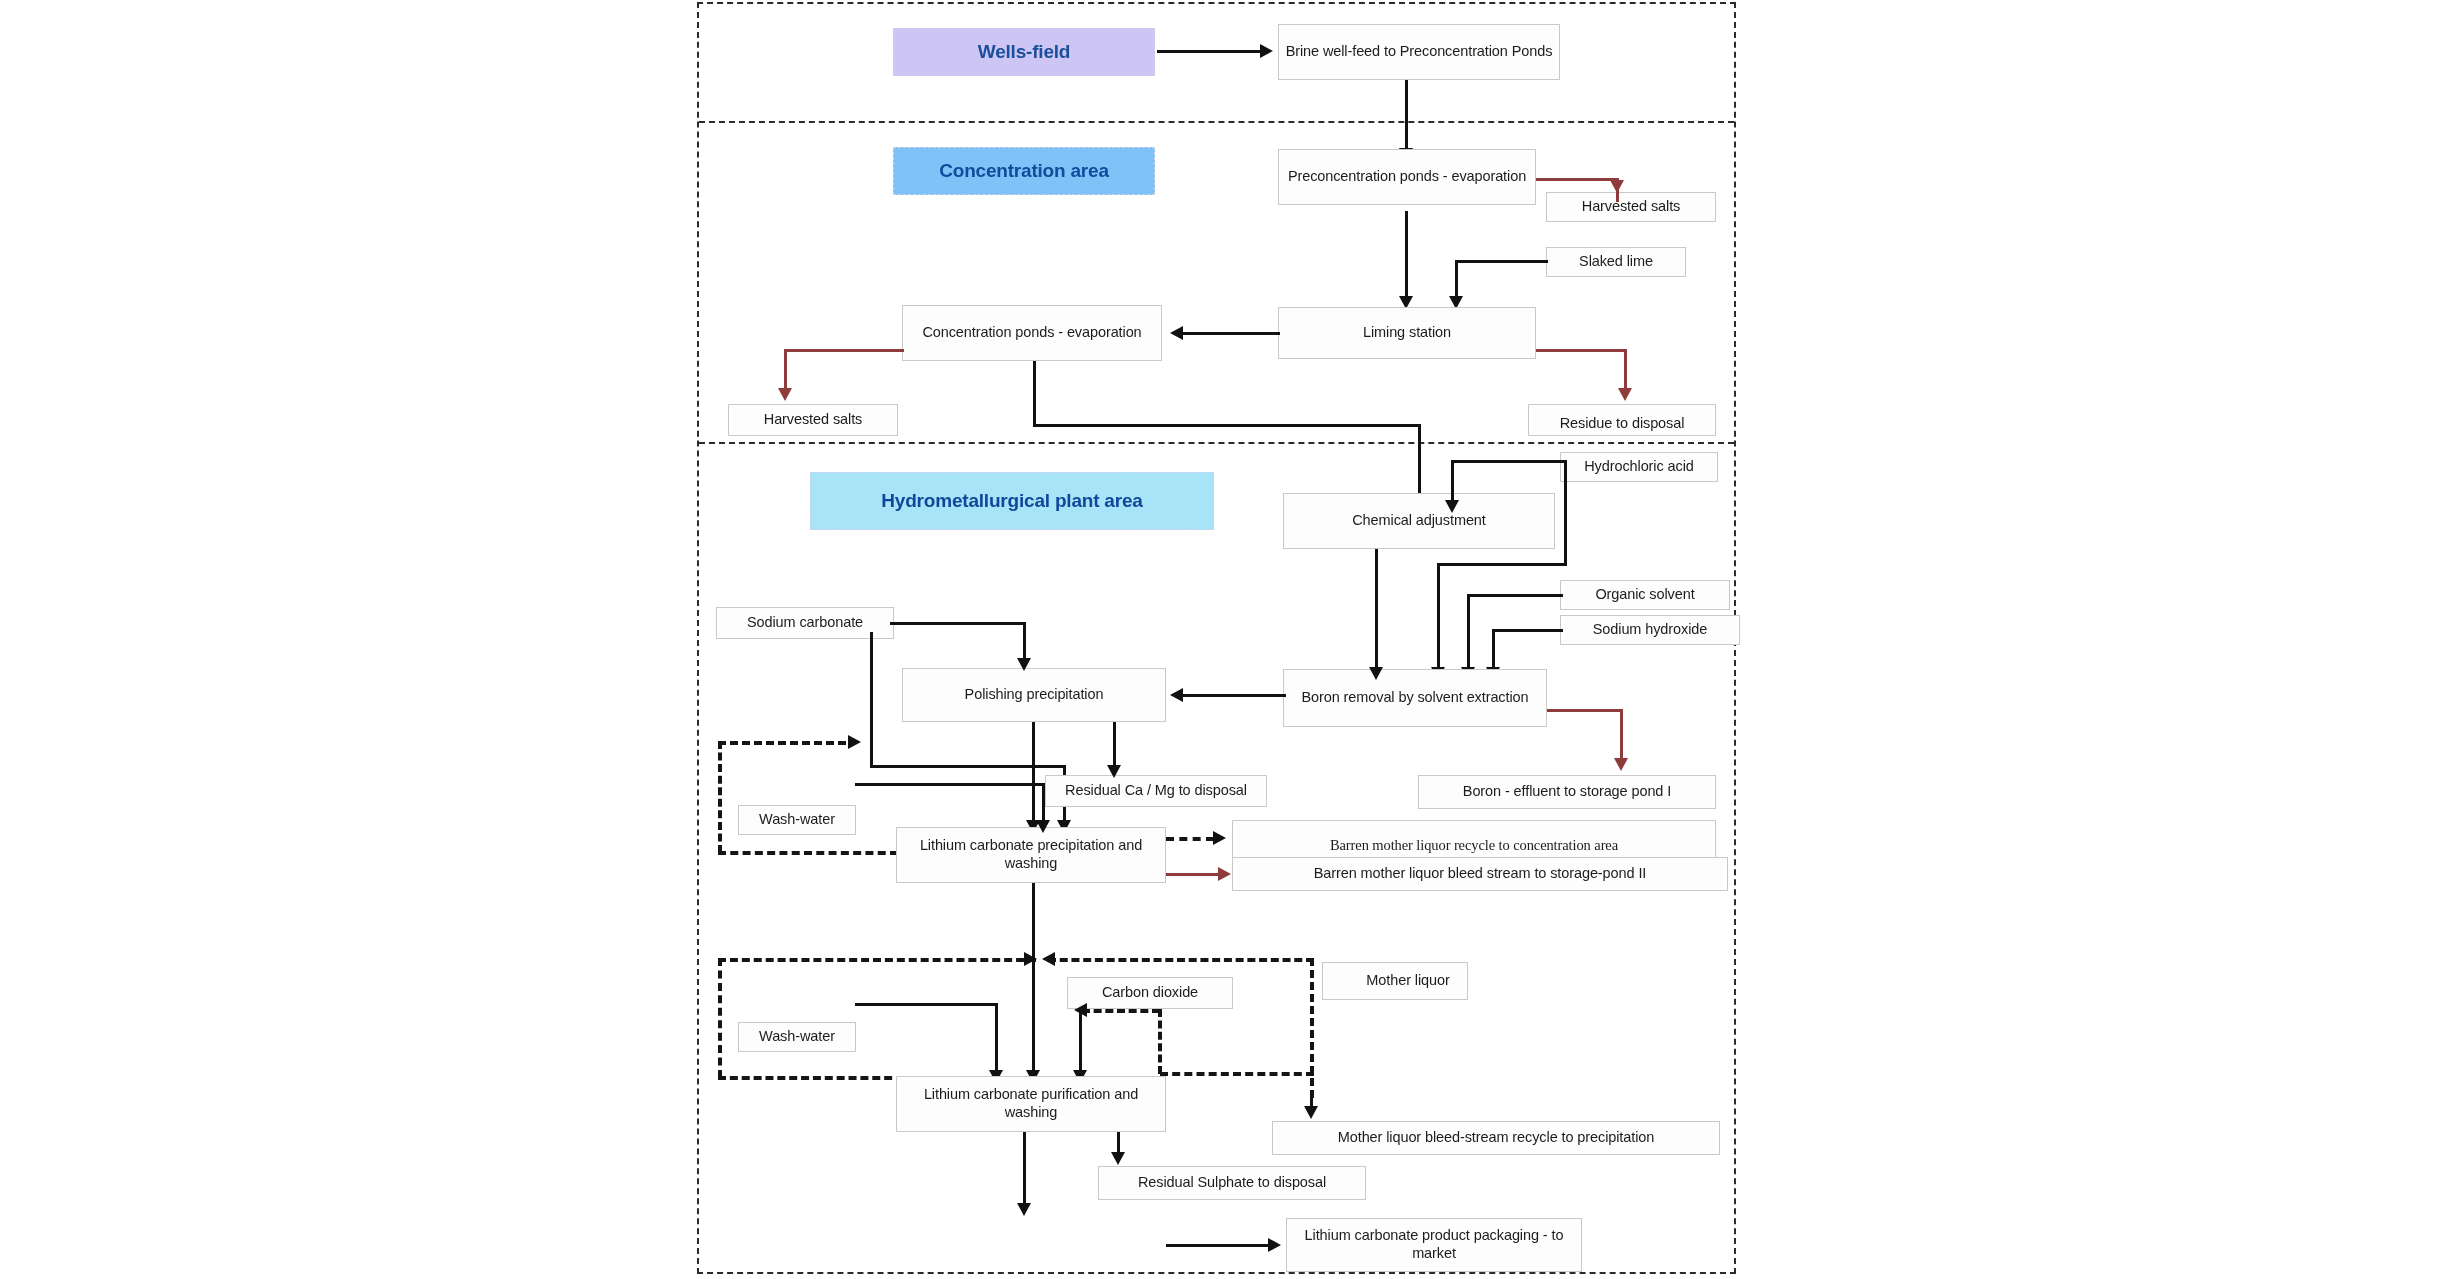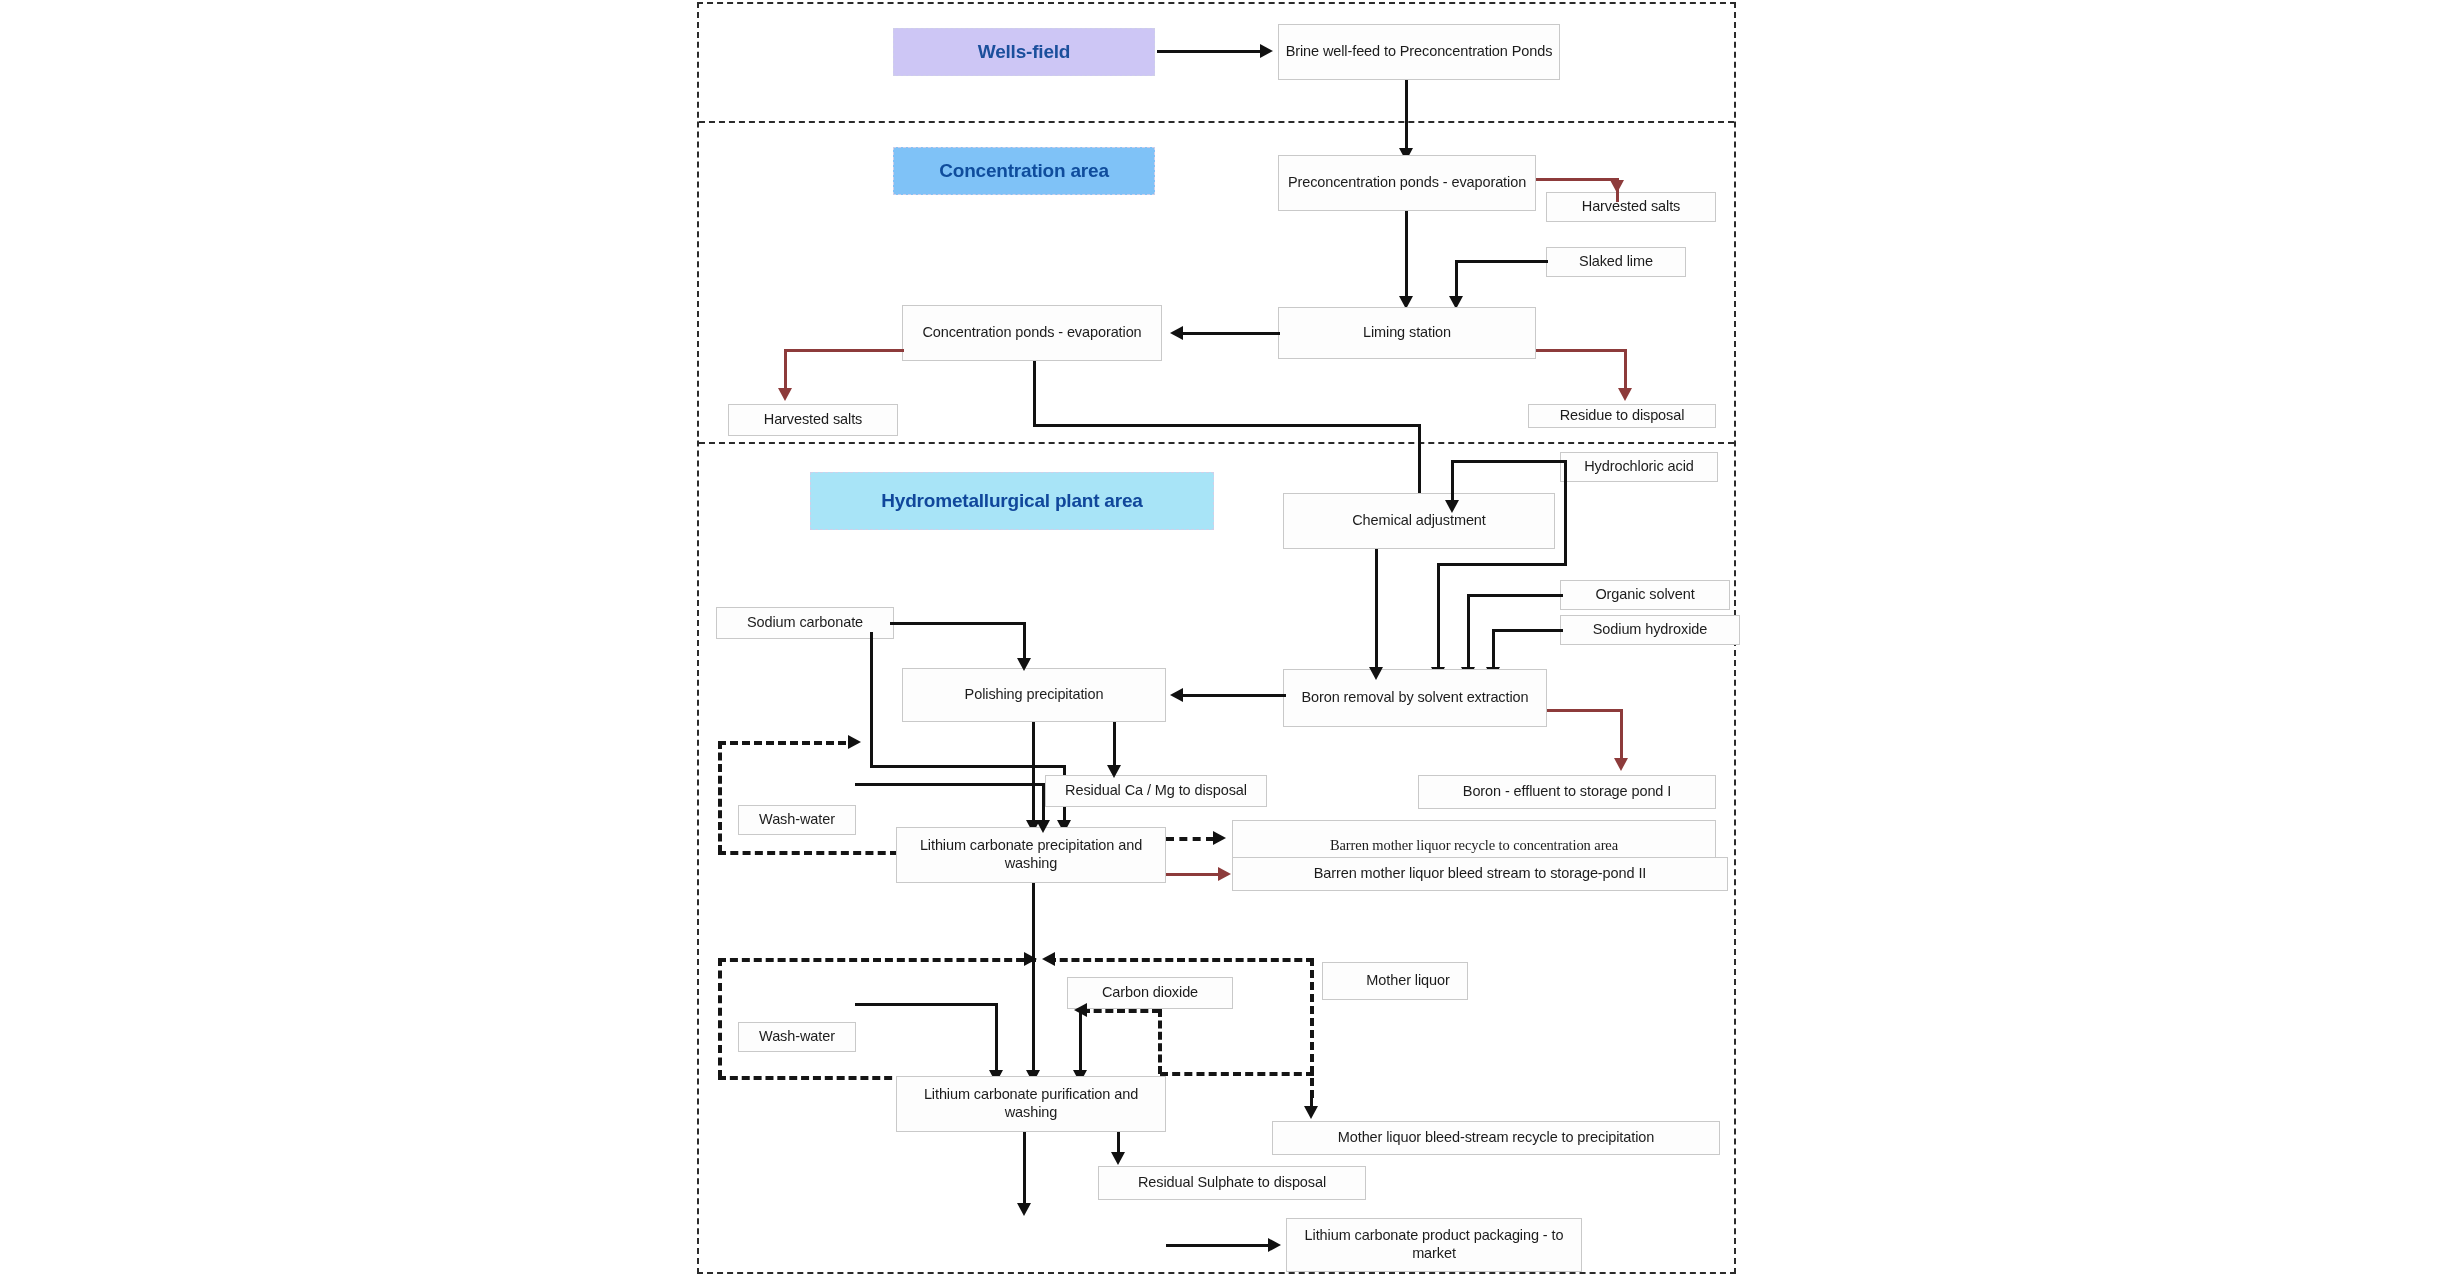--- a/index.html
+++ b/index.html
@@ -107,21 +107,21 @@
   <div class="box" style="left:1278px; top:24px; width:282px; height:56px;">
     <span>Brine well-feed to Preconcentration Ponds</span>
   </div>
 
   <div class="ln h" style="left:1157px; top:50px; width:105px;"></div>
   <div class="ah right" style="left:1260px; top:44px;"></div>
 
   <div class="ln v" style="left:1405px; top:80px; height:73px;"></div>
   <div class="ah down" style="left:1399px; top:148px;"></div>
 
-  <div class="box" style="left:1278px; top:155px; width:258px; height:56px;">
+  <div class="box" style="left:1278px; top:149px; width:258px; height:56px;">
     <span>Preconcentration ponds - evaporation</span>
   </div>
 
   <div class="box" style="left:1546px; top:192px; width:170px; height:30px;">
     <span>Harvested salts</span>
   </div>
 
   <div class="ln hr" style="left:1536px; top:178px; width:82px;"></div>
   <div class="ln vr" style="left:1616px; top:178px; height:24px;"></div>
   <div class="ah down red" style="left:1610px; top:180px;"></div>
@@ -149,21 +149,21 @@
   <div class="ah left" style="left:1170px; top:326px;"></div>
 
   <div class="box" style="left:728px; top:404px; width:170px; height:32px;">
     <span>Harvested salts</span>
   </div>
 
   <div class="ln hr" style="left:784px; top:349px; width:120px;"></div>
   <div class="ln vr" style="left:784px; top:349px; height:44px;"></div>
   <div class="ah down red" style="left:778px; top:388px;"></div>
 
-  <div class="box" style="left:1528px; top:404px; width:188px; height:24px;align-items:flex-end;">
+  <div class="box" style="left:1528px; top:404px; width:188px; height:32px;align-items:flex-end;">
     <span>Residue to disposal</span>
   </div>
 
   <div class="ln hr" style="left:1536px; top:349px; width:90px;"></div>
   <div class="ln vr" style="left:1624px; top:349px; height:44px;"></div>
   <div class="ah down red" style="left:1618px; top:388px;"></div>
 
   <div class="ln v" style="left:1033px; top:361px; height:66px;"></div>
   <div class="ln h" style="left:1033px; top:424px; width:388px;"></div>
   <div class="ln v" style="left:1418px; top:424px; height:82px;"></div>

